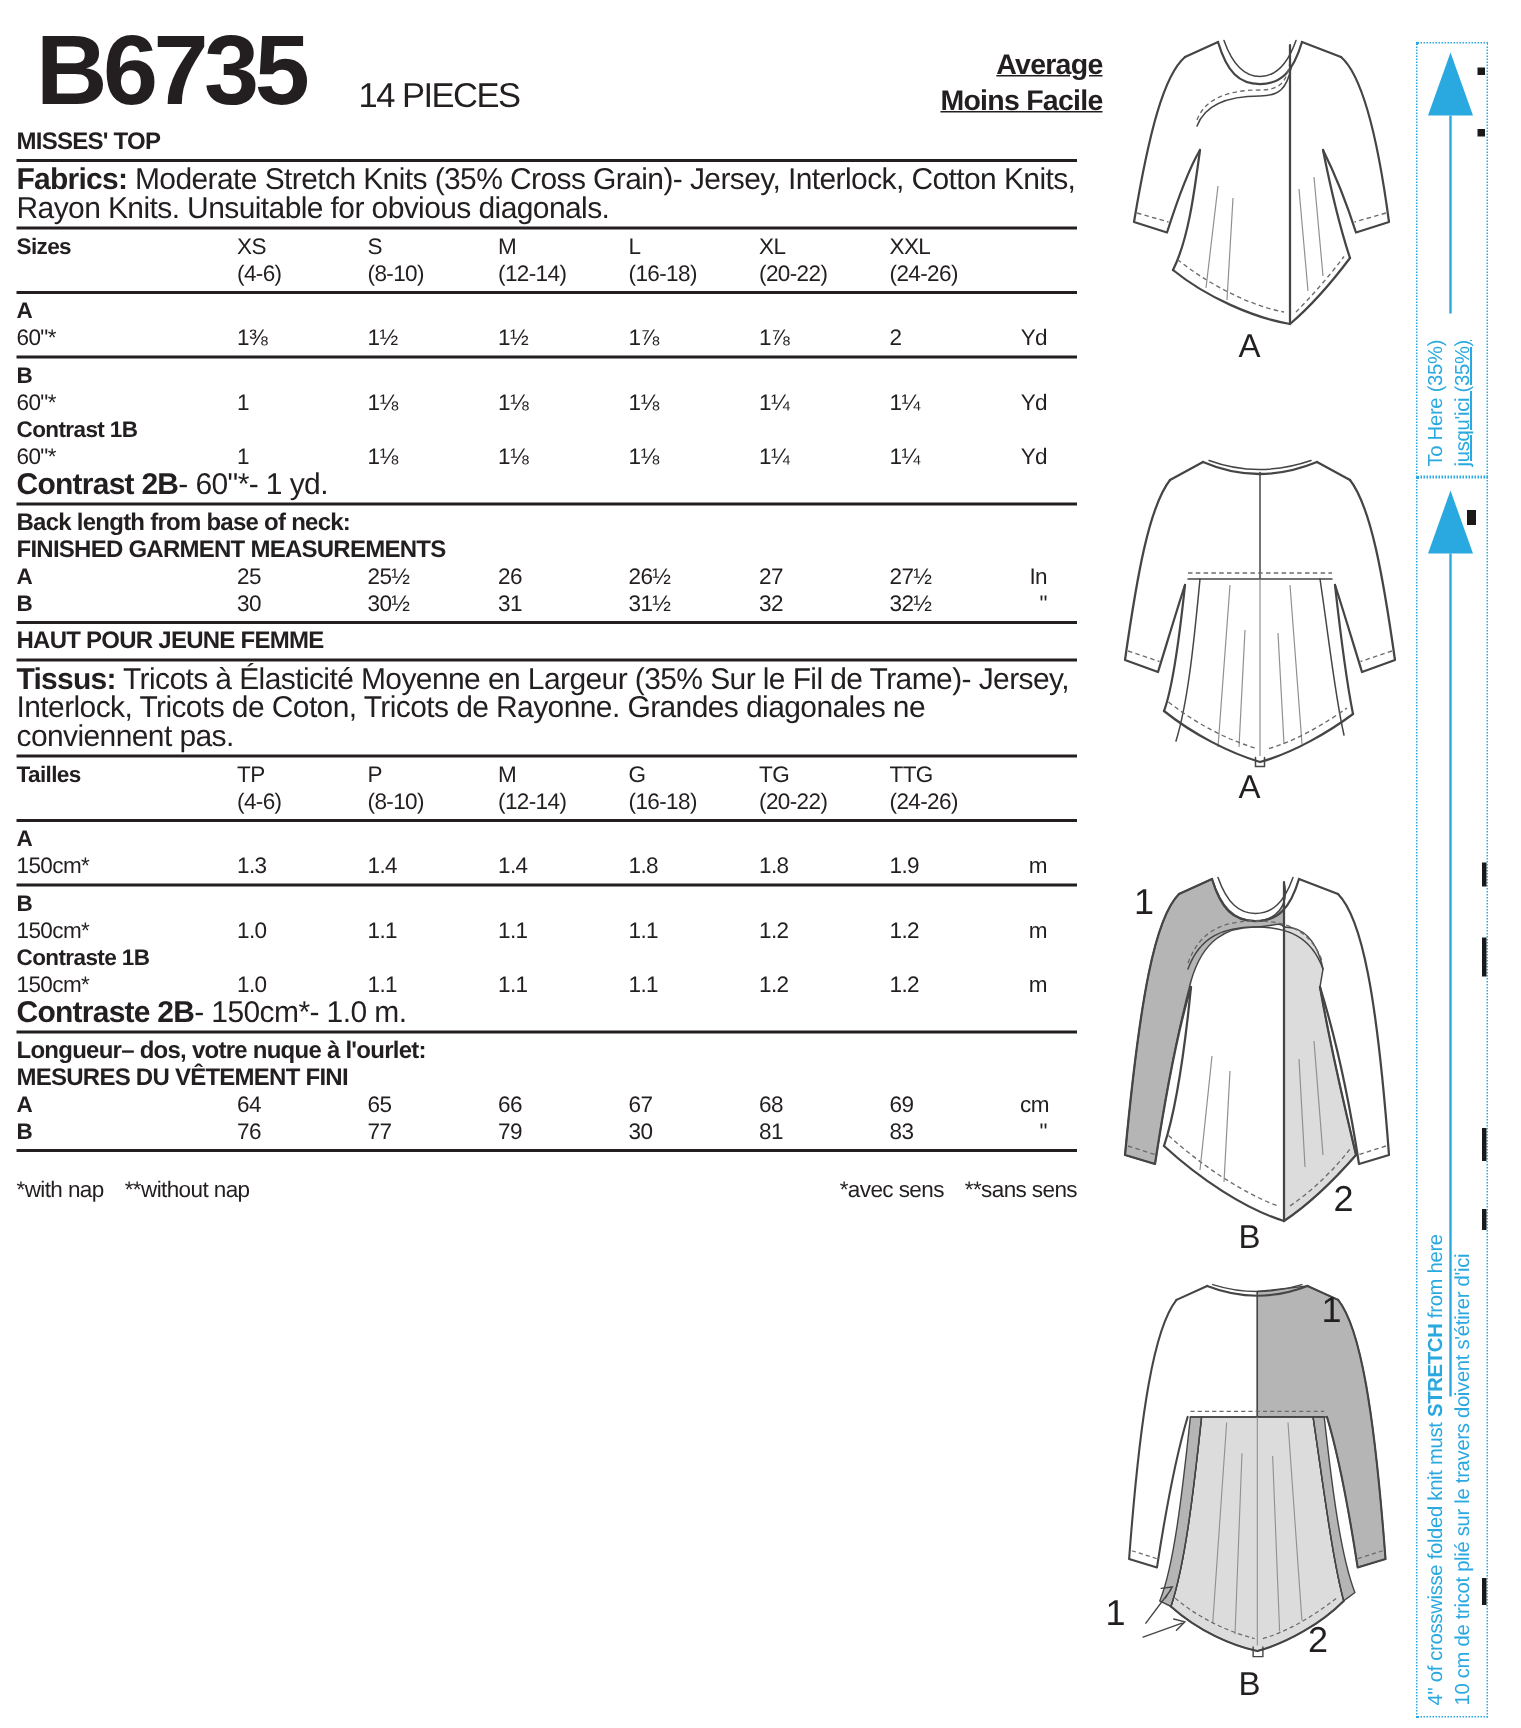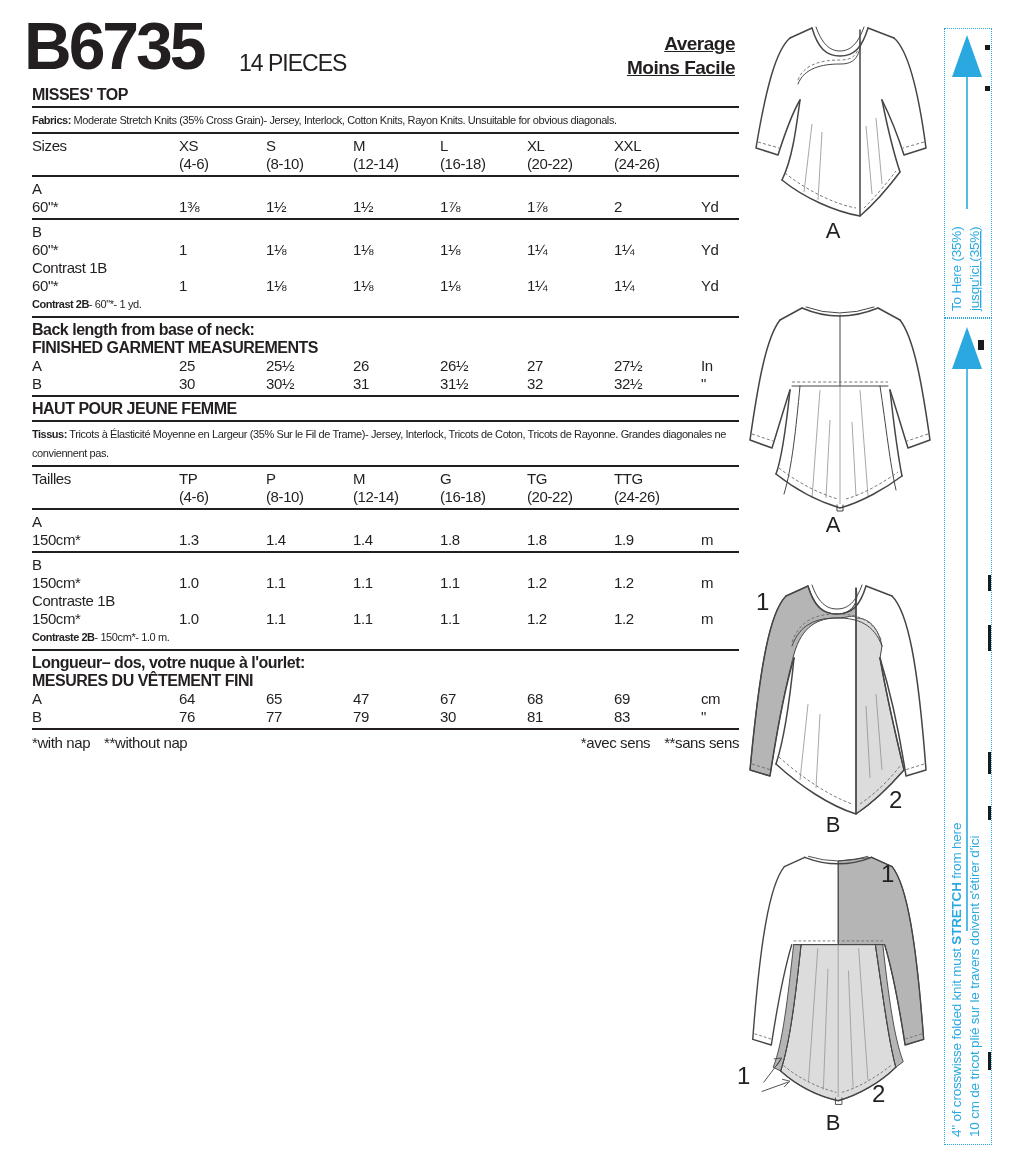--- a/index.html
+++ b/index.html
@@ -9,31 +9,31 @@
   .page { position:absolute; inset:0; background:#fff; }
 
   
   .code { position:absolute; left:24px; top:8px; font-size:66px; font-weight:bold;
           letter-spacing:-3px; }
   .pieces { position:absolute; left:239px; top:50px; font-size:23px; letter-spacing:-1px; }
   .difficulty { position:absolute; left:435px; top:32px; width:300px; text-align:right;
                 font-size:19px; font-weight:bold; letter-spacing:-0.5px; line-height:24px;text-decoration:underline; }
 
   
-  .content { position:absolute; left:32px; top:86px; width:707px; font-size:15px;
+  .content { position:absolute; left:11px; top:86px; width:707px; font-size:15px;
              letter-spacing:-0.4px; }
   .rule  { border-top:2.5px solid #231f20; margin:2px 0 3px 0; }
   .h1 { font-weight:bold; font-size:16px; line-height:18px; letter-spacing:-0.5px; }
-  .para { font-size:11px; line-height:19px; }
+  .para { font-size:20px; line-height:19px; }
   .para b { letter-spacing:-0.5px; }
   .trow { display:grid; grid-template-columns:147px 87px 87px 87px 87px 87px 87px 1fr;
           line-height:18px; }
-  .trow .unit { padding-right:20px; }
-  .bold { font-weight:normal; }
-  .notes { display:flex; justify-content:space-between; line-height:19px; margin-top:3px; }
+  .trow .unit { text-align:right; padding-right:20px; }
+  .bold { font-weight:bold; }
+  .notes { display:flex; justify-content:space-between; line-height:19px; margin-top:16px; }
   .notes span { margin-right:14px; }
   .notes .r span:last-child { margin-right:0; }
 
   
   .fig { position:absolute; }
   .fig svg { display:block; }
   .fig-label { position:absolute; font-size:22px; letter-spacing:0;
                color:#231f20; text-align:center; width:30px; }
   .piece-num { position:absolute; font-size:24px; color:#231f20; }
   .ln   { fill:none; stroke:#454545; stroke-width:1.5; stroke-linecap:round; stroke-linejoin:round; }
@@ -230,21 +230,21 @@
     </div>
     <div class="para"><b>Contraste 2B</b><span>- 150cm*- 1.0 m.</span></div>
     <div class="rule"></div>
 
     <div class="h1">Longueur– dos, votre nuque à l'ourlet:</div>
     <div class="h1">MESURES DU VÊTEMENT FINI</div>
     <div class="trow">
       <div class="bold">A</div>
       <div>64</div>
       <div>65</div>
-      <div>47</div>
+      <div>66</div>
       <div>67</div>
       <div>68</div>
       <div>69</div>
       <div class="unit">cm</div>
     </div>
     <div class="trow">
       <div class="bold">B</div>
       <div>76</div>
       <div>77</div>
       <div>79</div>

